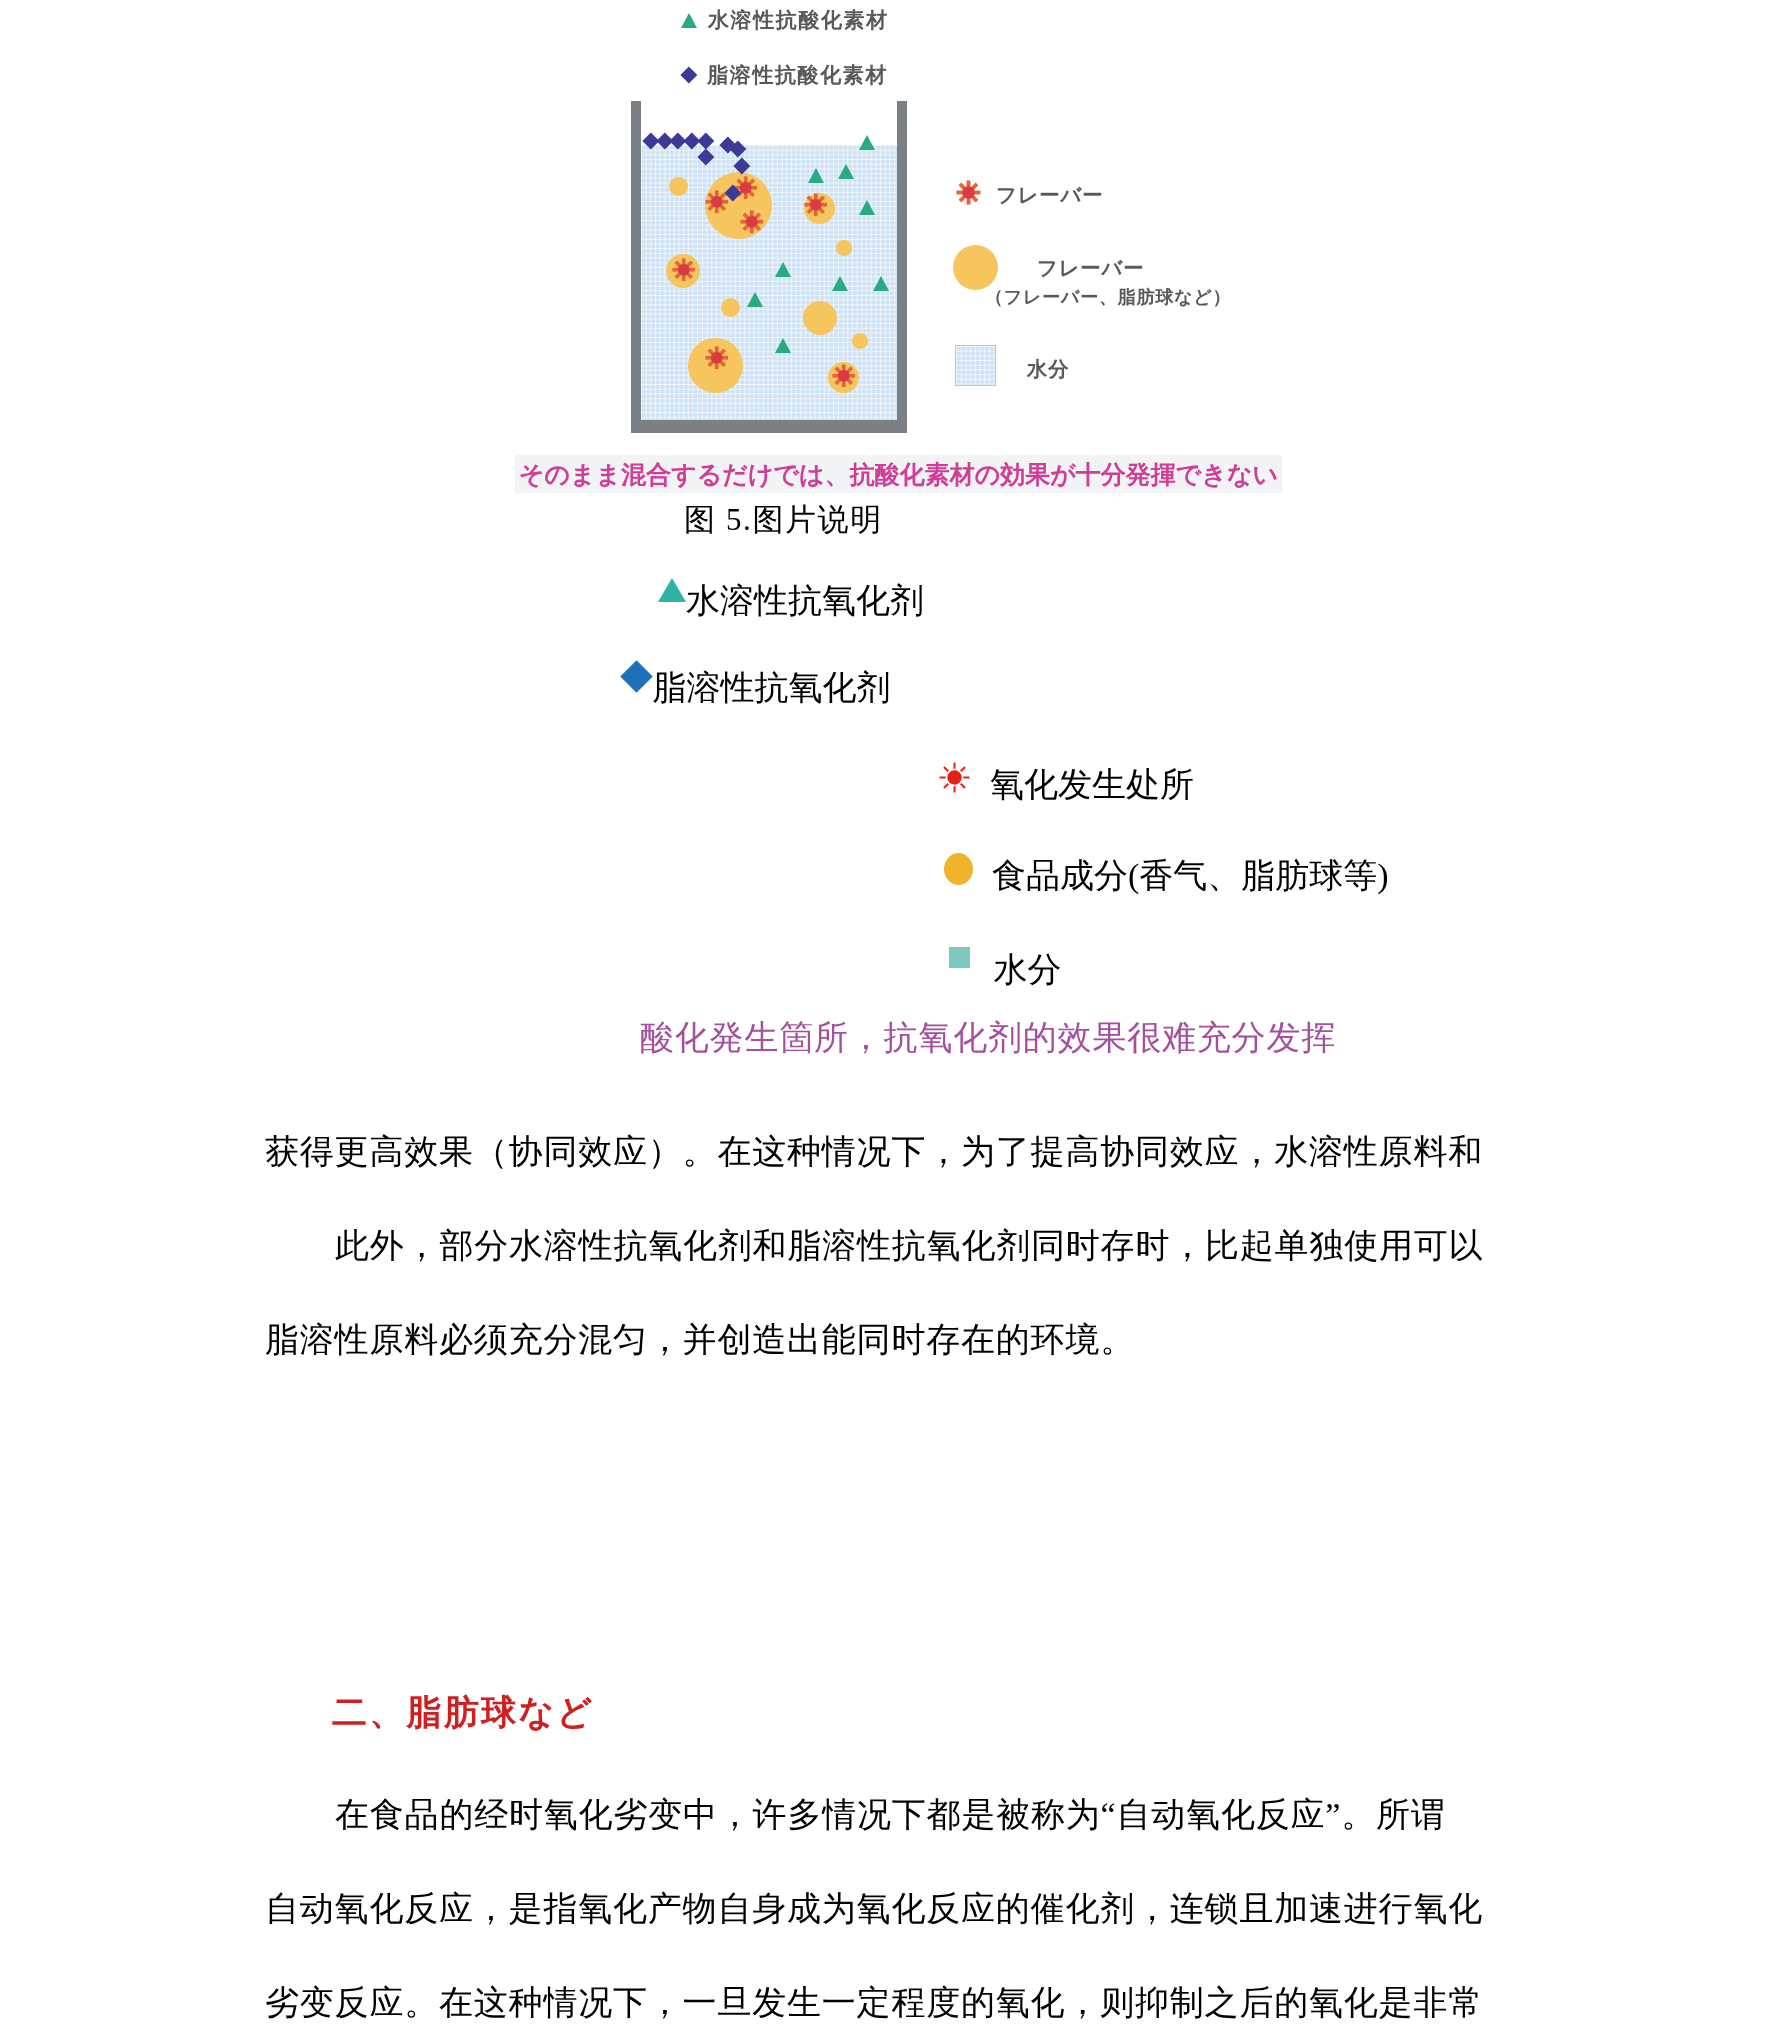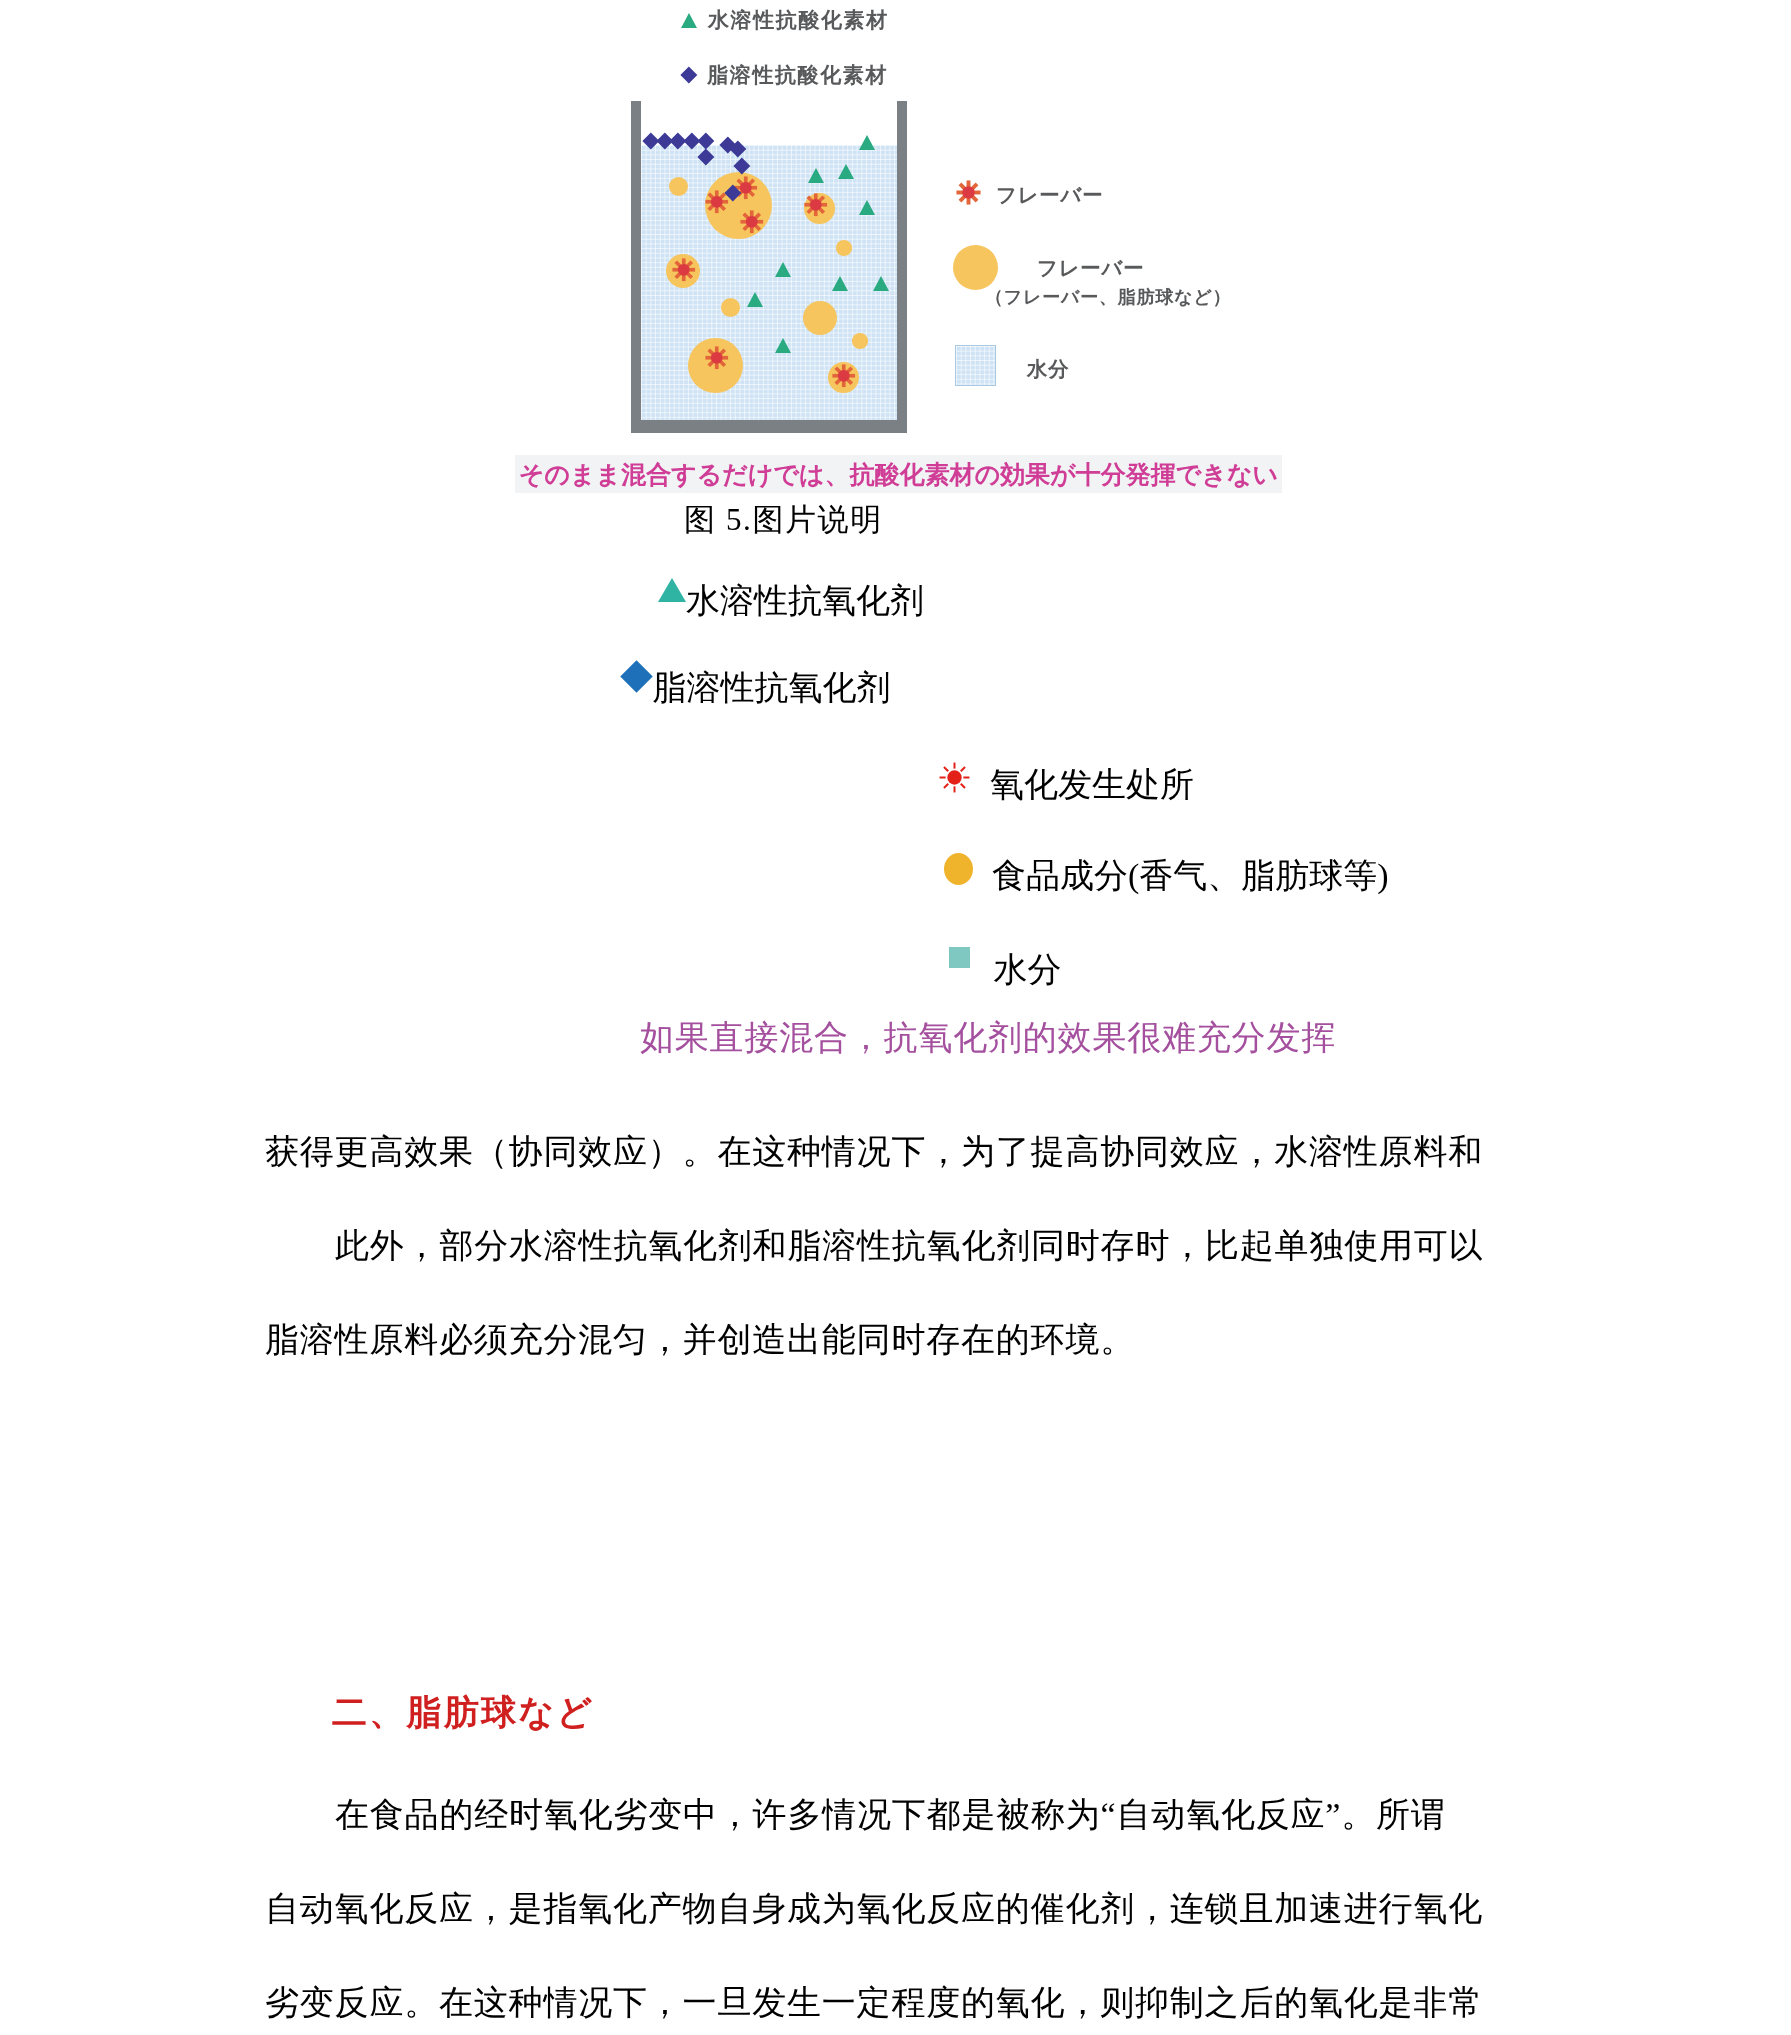--- a/index.html
+++ b/index.html
@@ -240,21 +240,21 @@
   </div>
   <div class="cn-item" style="left:944px;top:853px;">
     <span id="cn-circle"></span>
     <span class="cn-label" style="margin-left:19px;">食品成分(香气、脂肪球等)</span>
   </div>
   <div class="cn-item" style="left:949px;top:947px;">
     <span id="cn-square"></span>
     <span class="cn-label" style="margin-left:23.5px;">水分</span>
   </div>
 
-  <div id="banner-cn">如果直接混合，抗氧化剂的效果很难充分发挥</div>
+  <div id="banner-cn">酸化発生箇所，抗氧化剂的效果很难充分发挥</div>
 
   <div class="para" style="top:1105px;">
     <div class="line">获得更高效果（协同效应）。在这种情况下，为了提高协同效应，水溶性原料和</div>
     <div class="line indent">此外，部分水溶性抗氧化剂和脂溶性抗氧化剂同时存时，比起单独使用可以</div>
     <div class="line">脂溶性原料必须充分混匀，并创造出能同时存在的环境。</div>
   </div>
 
   <div id="heading">二、脂肪球など</div>
 
   <div class="para" style="top:1768px;">

